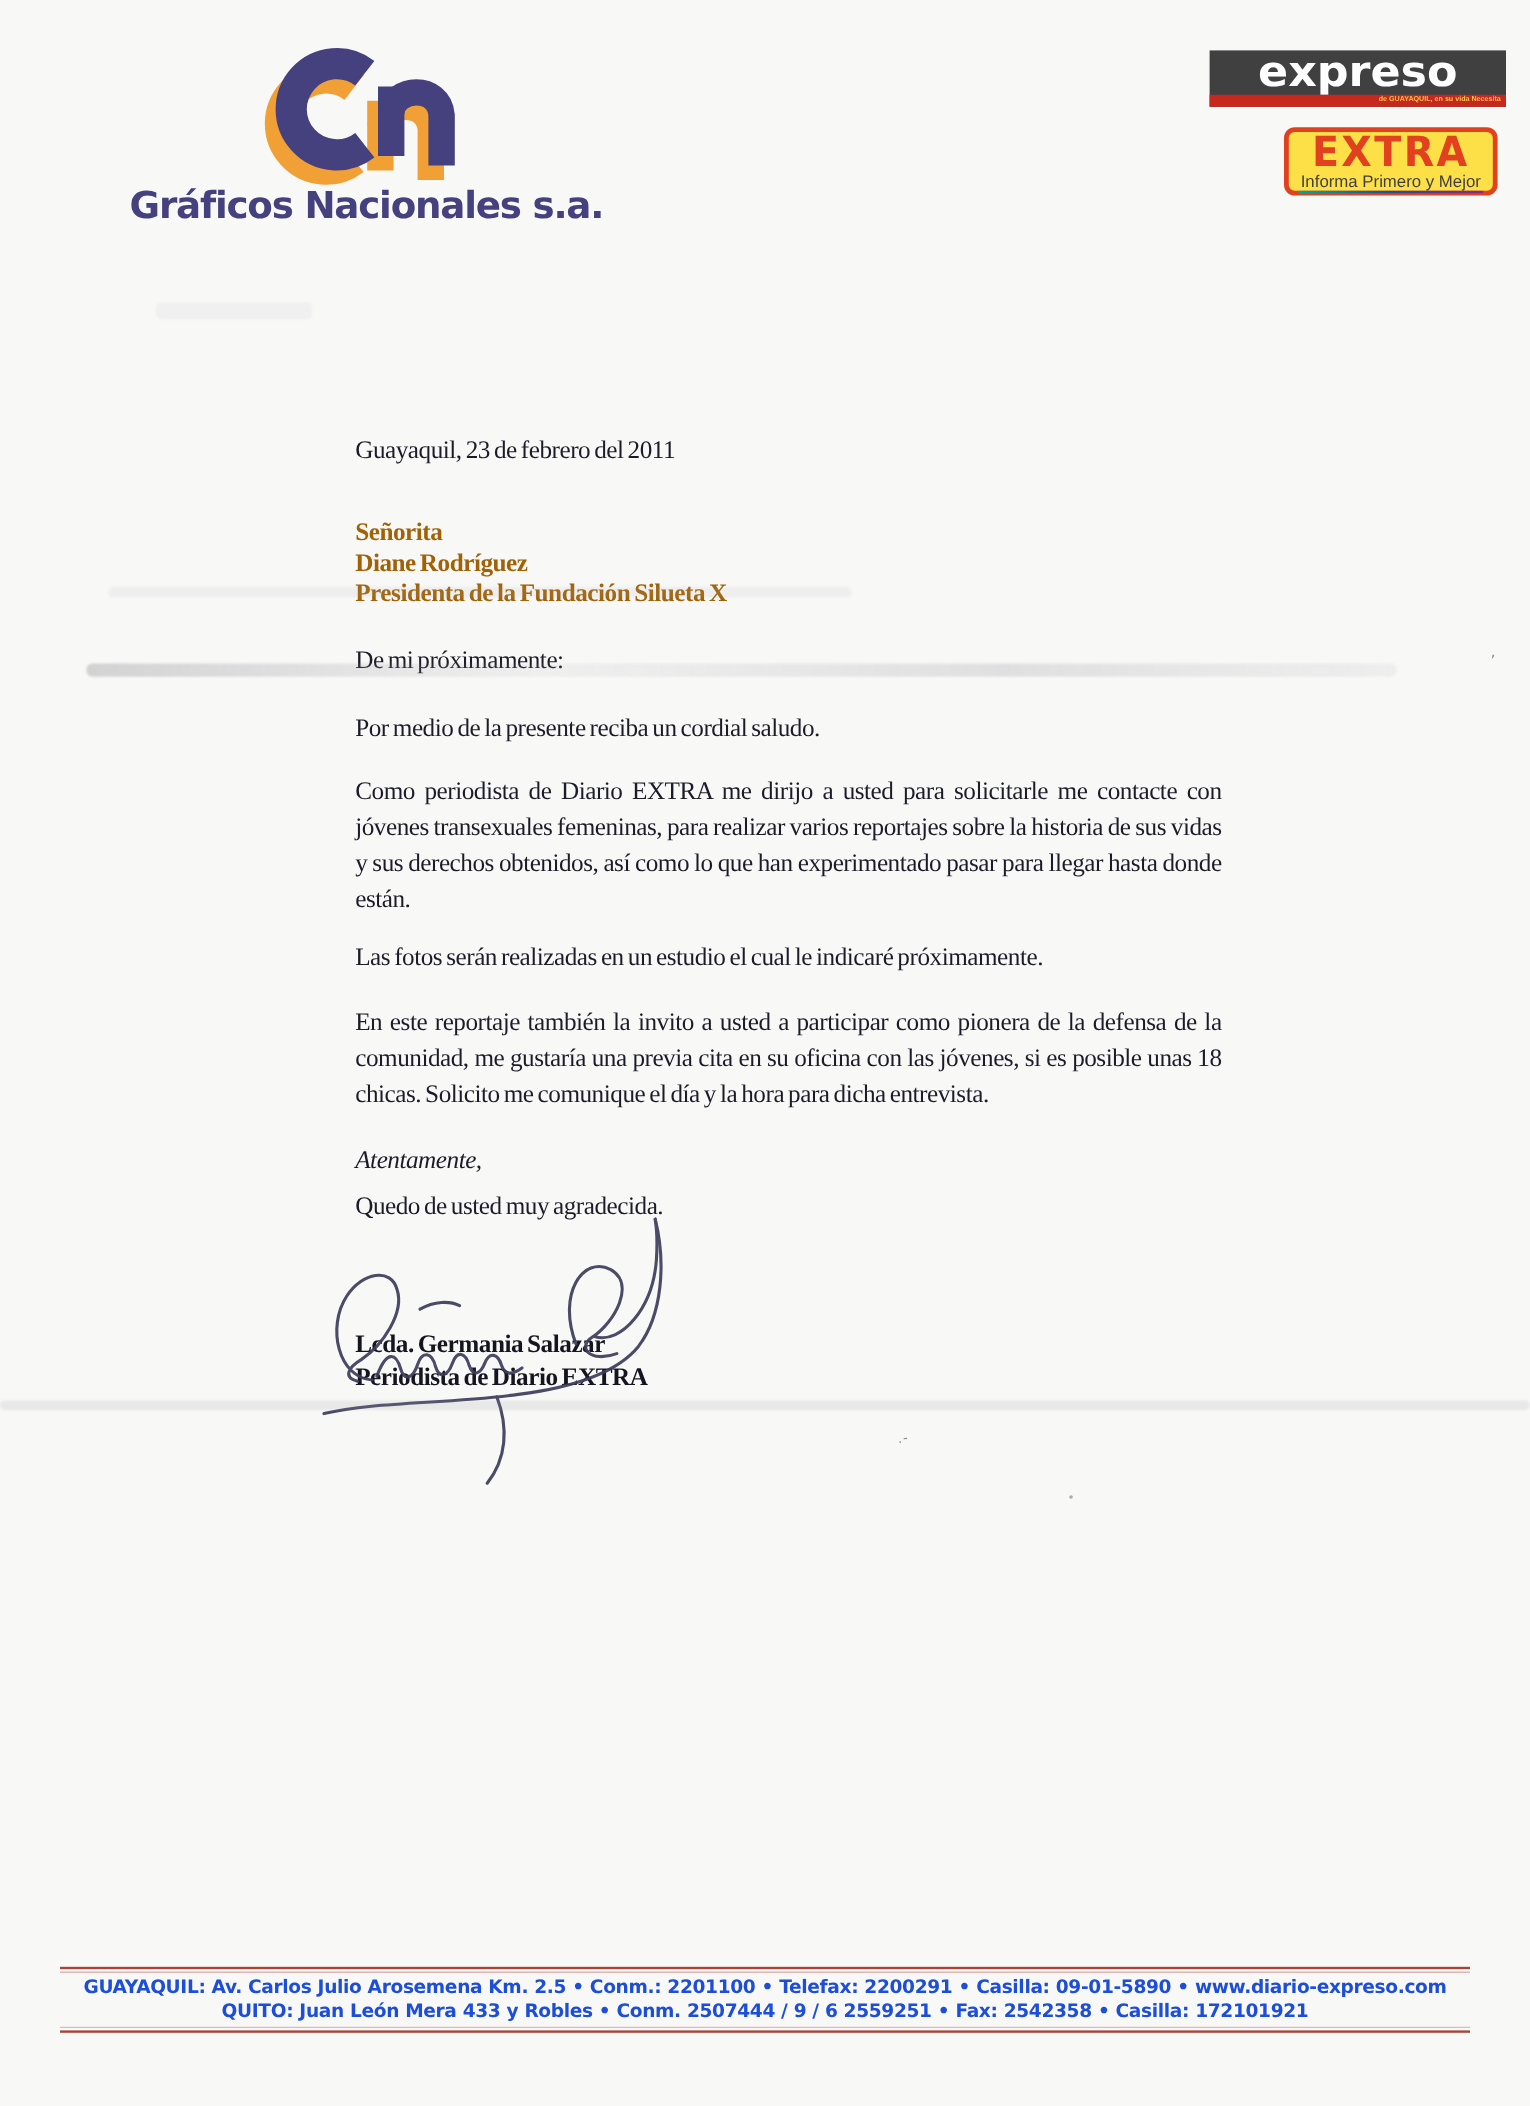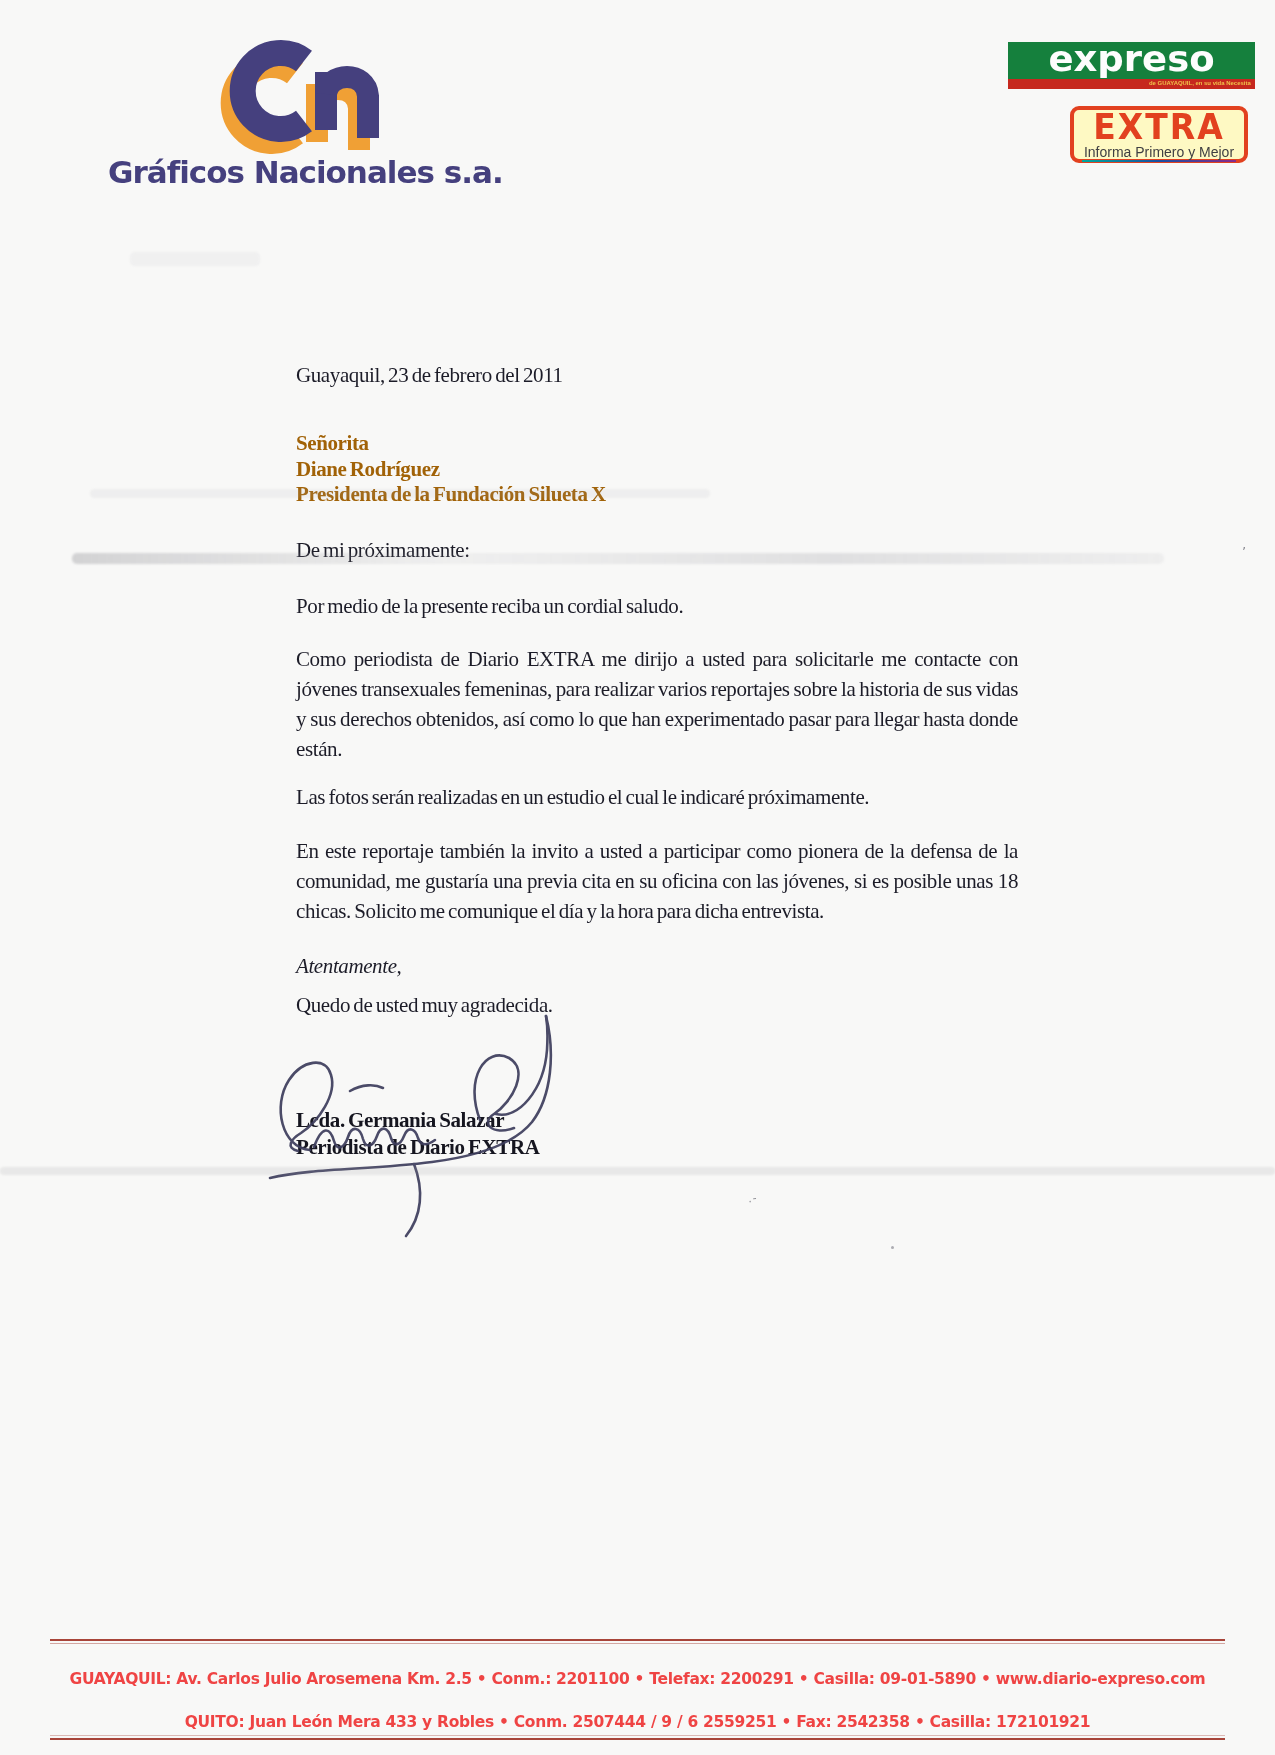--- a/index.html
+++ b/index.html
@@ -6,30 +6,30 @@
   body{width:1275px;height:1755px;background:#efefee;font-family:"Liberation Sans",sans-serif;}
   .page{position:relative;width:1275px;height:1755px;background:#f8f8f7;overflow:hidden;}
 
   
   .gn-wrap{position:absolute;left:108px;top:36px;width:380px;}
   .gn-mark{position:absolute;left:100px;top:2px;}
   .gn-company{position:absolute;left:0;top:118px;width:400px;
     font-family:"DejaVu Sans",sans-serif;font-weight:bold;font-size:31px;
     color:#45407e;letter-spacing:-1px;}
 
-  .expreso{position:absolute;left:1008px;top:42px;width:247px;height:47px;background:#15803d;}
+  .expreso{position:absolute;left:1008px;top:42px;width:247px;height:47px;background:#404040;}
   .expreso-text{position:absolute;left:0;top:-4px;width:100%;text-align:center;
     font-family:"DejaVu Sans",sans-serif;font-weight:bold;font-size:37px;color:#fdfdfd;
     letter-spacing:0px;transform:scaleY(0.95);}
   .expreso-strip{position:absolute;left:0;bottom:0;width:100%;height:10px;background:#c6281e;}
   .expreso-strip span{position:absolute;right:4px;top:1px;font-size:7px;color:#f0c24a;
     white-space:nowrap;transform:scale(0.85);transform-origin:right top;font-weight:bold;}
 
   .extra{position:absolute;left:1070px;top:106px;width:170px;height:49px;
-    border:4px solid #e2411f;border-radius:9px;background:#fef9c3;text-align:center;}
+    border:4px solid #e2411f;border-radius:9px;background:#fde047;text-align:center;}
   .extra-text{font-family:"DejaVu Sans",sans-serif;font-weight:900;font-size:33px;line-height:33px;
     color:#e2411f;letter-spacing:2px;transform:scaleY(1.05);margin-top:0px;}
   .extra-tagline{display:inline-block;font-size:14px;color:#3f3f42;line-height:13px;
     border-bottom:2px solid;border-image:linear-gradient(90deg,#00a89c,#1b4fa0,#8a2a8a) 1;
     padding:0 2px 1px 2px;}
 
   
   .serif{font-family:"Liberation Serif",serif;color:#1c1c28;}
   .body-col{position:absolute;left:296px;width:722px;font-size:21px;line-height:30px;
     letter-spacing:-0.4px;word-spacing:-1.5px;}
@@ -59,21 +59,21 @@
   .m2{left:891px;top:1246px;width:3px;height:3px;background:rgba(110,110,120,.55);border-radius:50%;}
   .m3{left:1242px;top:544px;font-size:13px;}
 
   
   .footer{position:absolute;left:50px;top:1639px;width:1175px;
     border-top:2px solid #a8453a;border-bottom:2px solid #a8453a;
     padding:5px 0 6px 0;text-align:center;}
   .footer:before{content:"";position:absolute;left:0;top:2px;width:100%;height:1px;background:rgba(168,69,58,.45);}
   .footer:after{content:"";position:absolute;left:0;bottom:2px;width:100%;height:1px;background:rgba(168,69,58,.35);}
   .footer-line{font-family:"DejaVu Sans",sans-serif;font-weight:bold;font-size:15.5px;
-    line-height:20px;color:#ef4444;letter-spacing:-0.3px;word-spacing:0px;margin-top:23px;}
+    line-height:20px;color:#1d4ed8;letter-spacing:-0.3px;word-spacing:0px;}
 </style>
 </head>
 <body>
 
 <div class="page">
 
   <div class="gn-wrap">
     <svg class="gn-mark" width="200" height="120" viewBox="0 0 200 120">
 
       <g transform="translate(-9,12)" stroke="#f0a035" fill="none">

